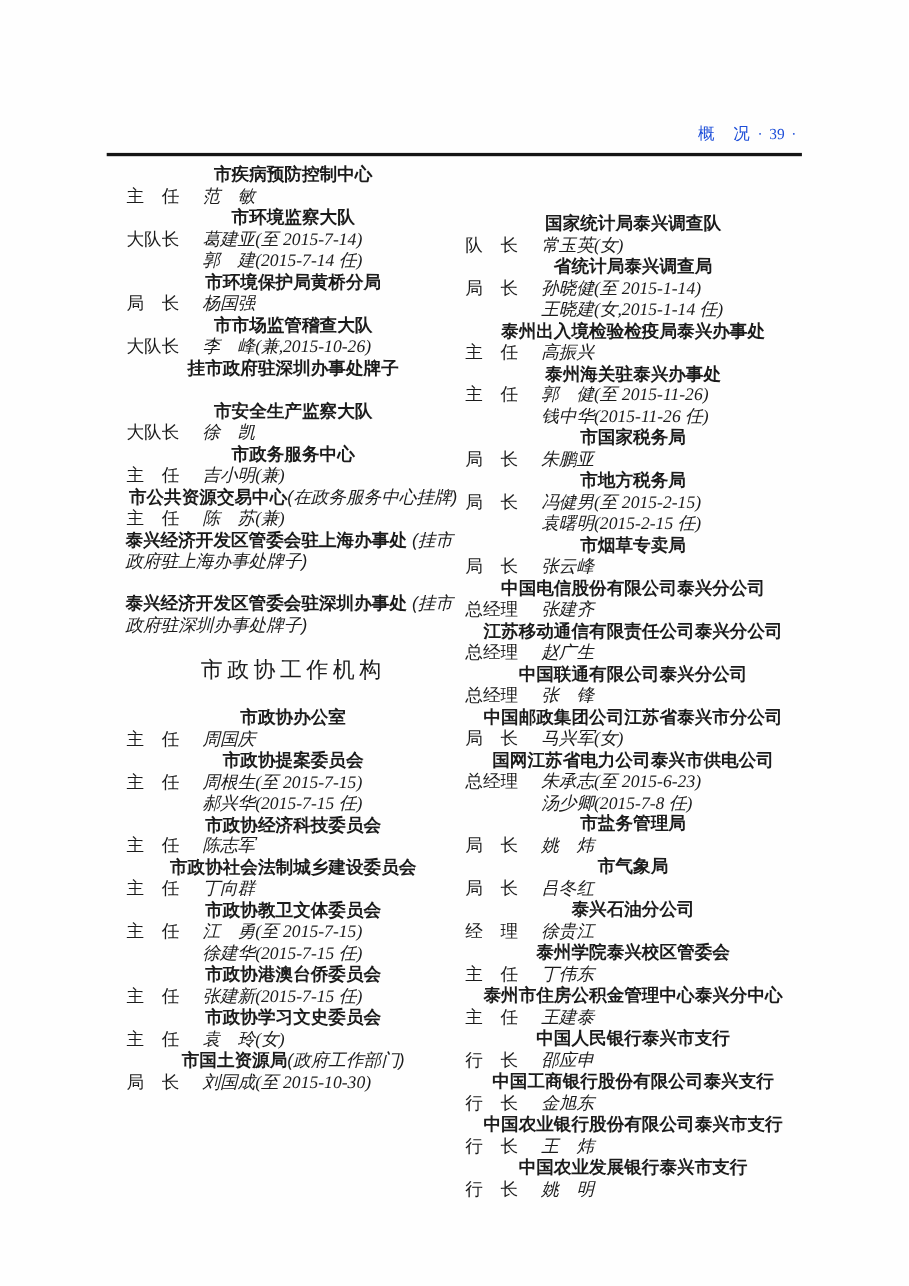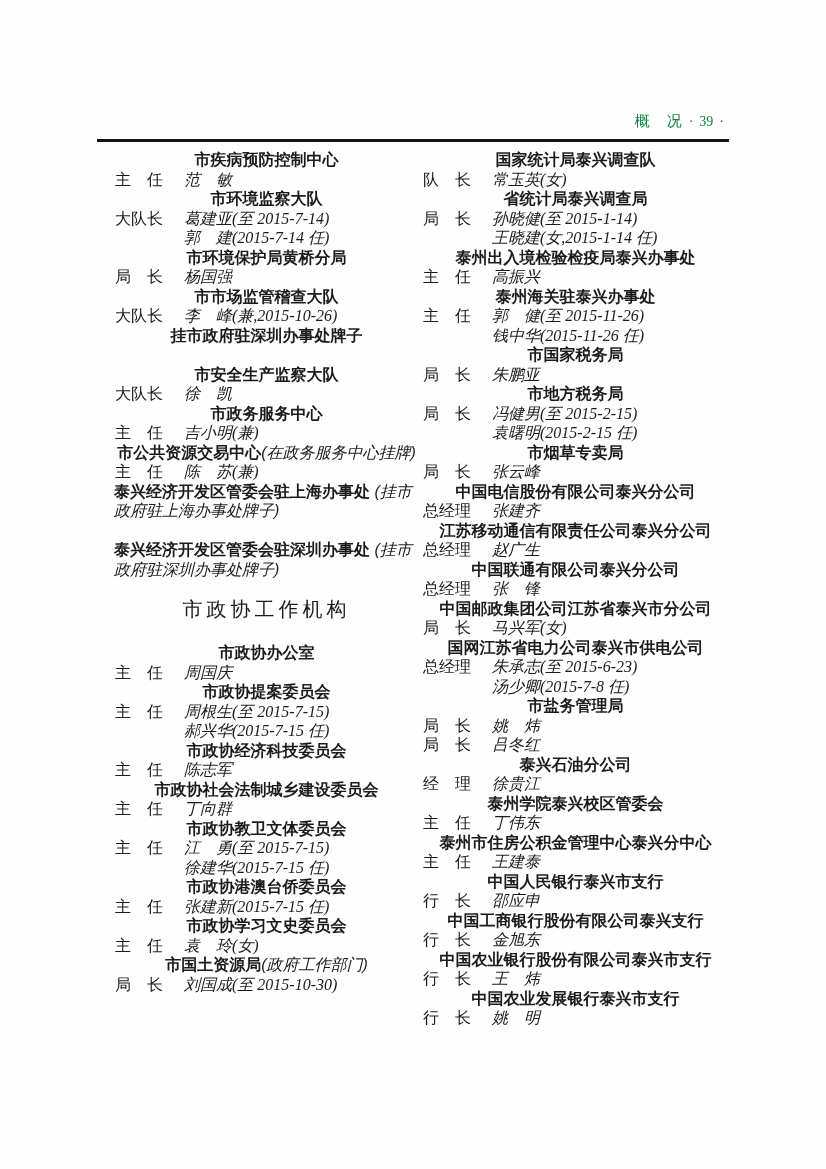--- a/index.html
+++ b/index.html
@@ -14,42 +14,42 @@
     font-family: "Liberation Serif", "DejaVu Serif", serif;
     overflow: hidden;
   }
   
   .running-header {
     position: absolute;
     top: 112px;
     right: 96px;
     font-size: 15px;
     white-space: nowrap;
-    color: #15803d;
+    color: #1d4ed8;
   }
   .hdr-title { letter-spacing: 1px; }
   .hdr-dot { margin: 0 6px; font-size: 14px; }
   .hdr-num { font-size: 14px; font-family: "Liberation Serif", serif; }
   .header-rule {
     position: absolute;
     top: 139px;
     left: 97px;
     width: 632px;
     height: 3px;
     background: #151515;
   }
   
   .column {
     position: absolute;
     top: 150px;
     font-size: 16px;
     line-height: 19.5px;
   }
   .col-left  { left: 114px;  width: 305px; }
-  .col-right { left: 422px; width: 307px; }
+  .col-right { left: 422px; width: 307px; margin-top: 44px; }
 
   .org-title {
     text-align: center;
     font-weight: 700;
     font-family: "Liberation Sans", "DejaVu Sans", sans-serif;
     white-space: nowrap;
   }
   .org-title.org-title-left {
     text-align: left;
     white-space: normal;
@@ -157,20 +157,21 @@
       <div class="entry"><span class="role">总经理</span><span class="name">赵广生</span></div>
       <div class="org-title"><span>中国联通有限公司泰兴分公司</span></div>
       <div class="entry"><span class="role">总经理</span><span class="name">张　锋</span></div>
       <div class="org-title"><span>中国邮政集团公司江苏省泰兴市分公司</span></div>
       <div class="entry"><span class="role">局　长</span><span class="name">马兴军(女)</span></div>
       <div class="org-title"><span>国网江苏省电力公司泰兴市供电公司</span></div>
       <div class="entry"><span class="role">总经理</span><span class="name">朱承志(至 2015-6-23)</span></div>
       <div class="entry"><span class="role"></span><span class="name">汤少卿(2015-7-8 任)</span></div>
       <div class="org-title"><span>市盐务管理局</span></div>
       <div class="entry"><span class="role">局　长</span><span class="name">姚　炜</span></div>
+      <div class="org-title"><span>市气象局</span></div>
       <div class="entry"><span class="role">局　长</span><span class="name">吕冬红</span></div>
       <div class="org-title"><span>泰兴石油分公司</span></div>
       <div class="entry"><span class="role">经　理</span><span class="name">徐贵江</span></div>
       <div class="org-title"><span>泰州学院泰兴校区管委会</span></div>
       <div class="entry"><span class="role">主　任</span><span class="name">丁伟东</span></div>
       <div class="org-title"><span>泰州市住房公积金管理中心泰兴分中心</span></div>
       <div class="entry"><span class="role">主　任</span><span class="name">王建泰</span></div>
       <div class="org-title"><span>中国人民银行泰兴市支行</span></div>
       <div class="entry"><span class="role">行　长</span><span class="name">邵应申</span></div>
       <div class="org-title"><span>中国工商银行股份有限公司泰兴支行</span></div>

